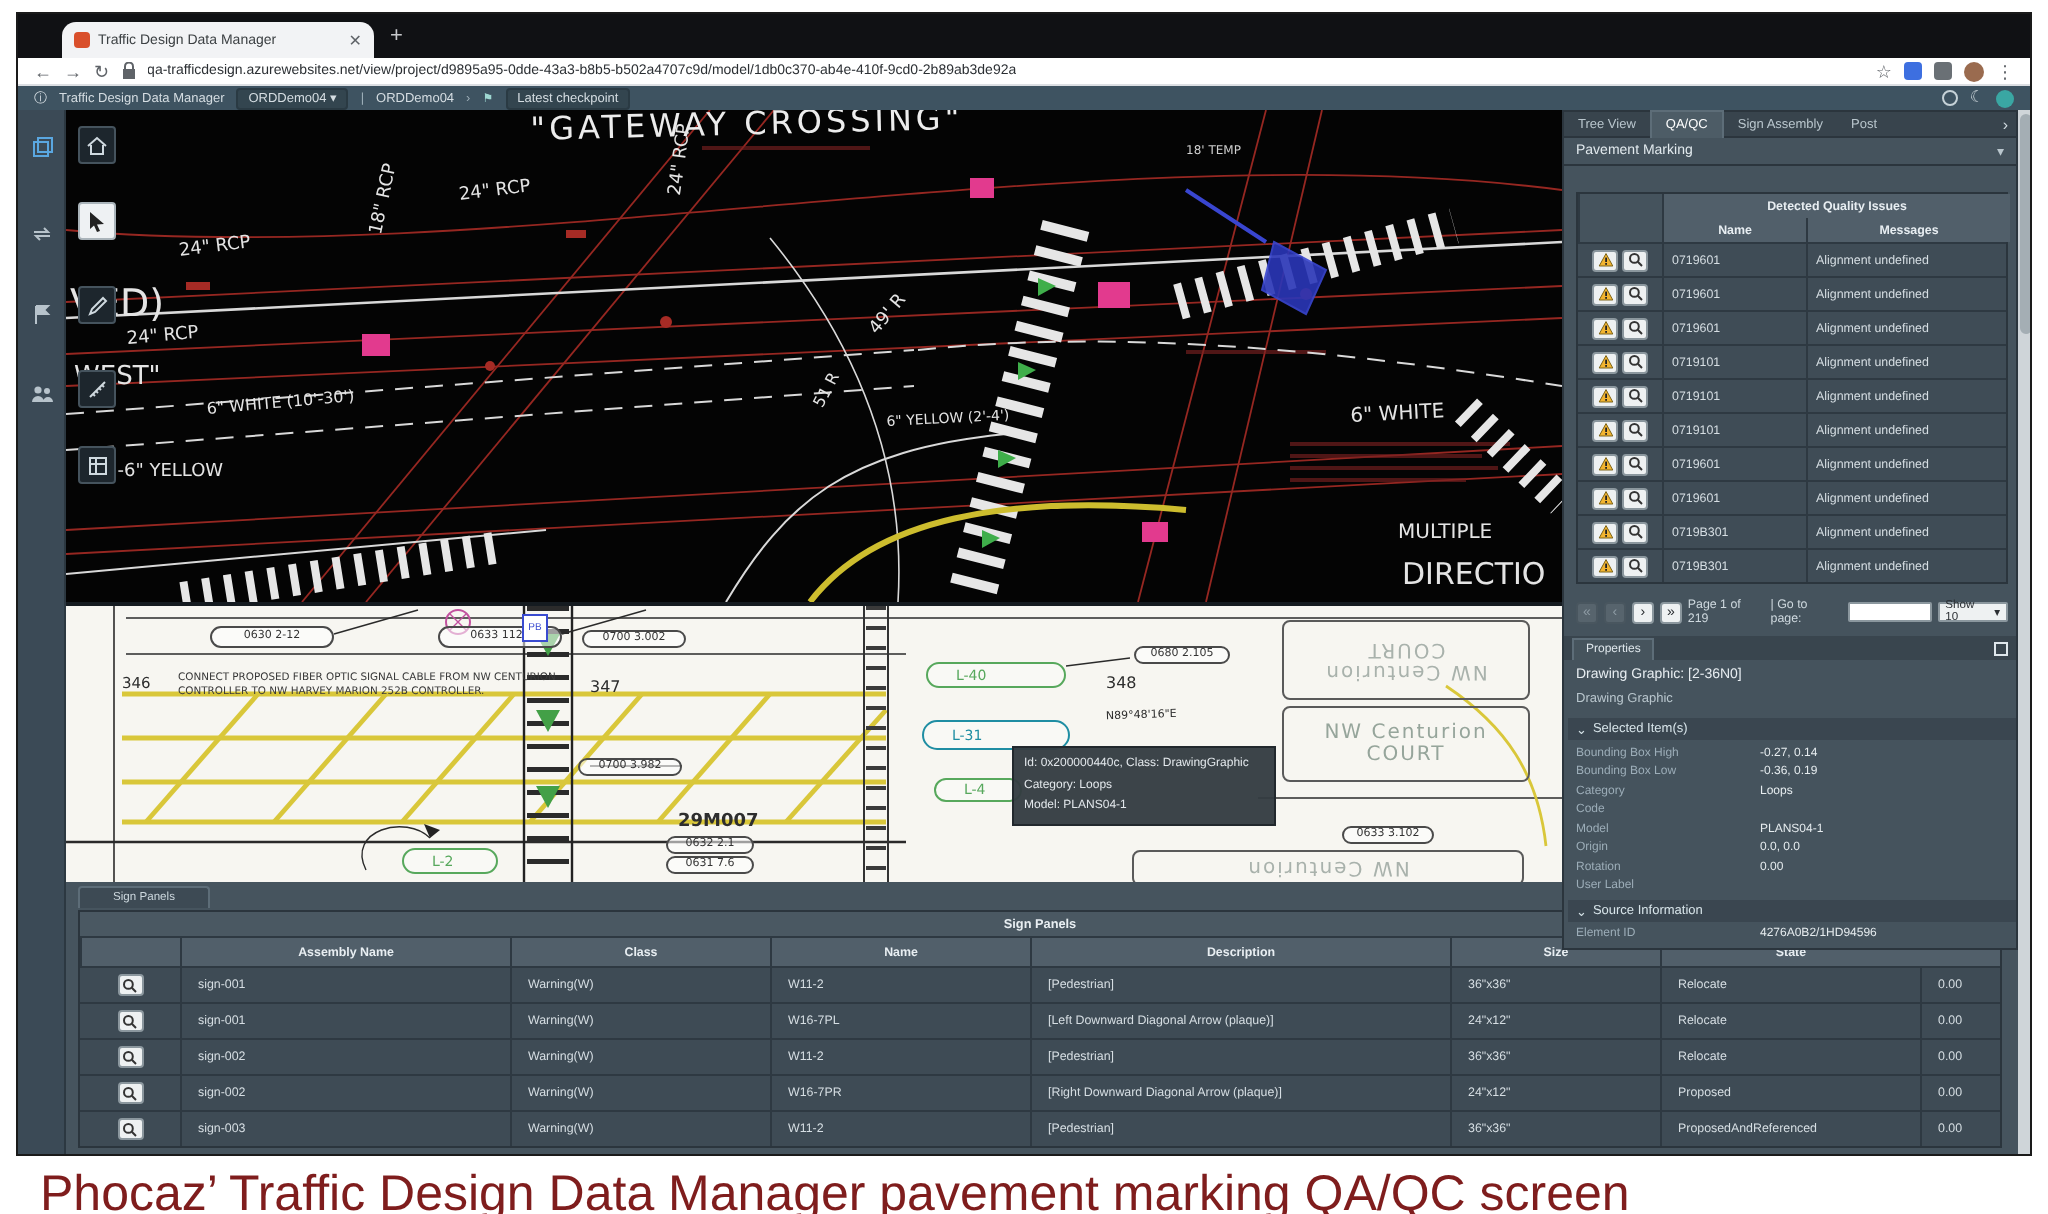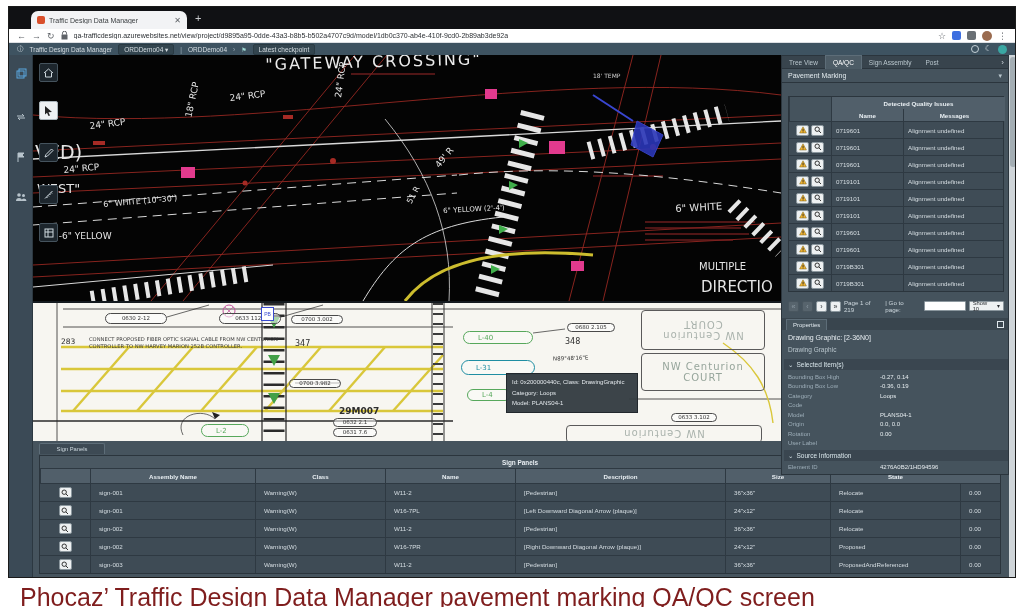--- a/index.html
+++ b/index.html
@@ -67,21 +67,21 @@
   .oval{position:absolute;border:1px solid #4a4a4a;border-radius:8px;font-size:5.5px;color:#333;text-align:center;background:rgba(255,255,255,.55);z-index:3;font-family:"DejaVu Sans",sans-serif}
   #p-oval1{left:72px;top:10px;width:62px;height:11px;line-height:9px}
   #p-oval2{left:186px;top:10px;width:62px;height:11px;line-height:9px}
   #p-note-no{left:28px;top:34px;font-size:7.5px}
   #p-note1{left:56px;top:33px;font-size:5.2px;color:#3a3a3a}
   #p-note2{left:56px;top:40px;font-size:5.2px;color:#3a3a3a}
   #p-pb{left:228px;top:4px;width:13px;height:14px;border:1px solid #3a4bd0;color:#3a4bd0;font-size:5px;text-align:center;line-height:13px;z-index:3;position:absolute;background:#fff}
   #p-oval3{left:258px;top:12px;width:52px;height:9px;line-height:7px}
   #p-oval4{left:256px;top:76px;width:52px;height:9px;line-height:7px}
   #p-347{left:262px;top:36px;font-size:8px}
-  #p-348{left:532px;top:34px;font-size:8px}
+  #p-348{left:520px;top:34px;font-size:8px}
   #p-oval5{left:534px;top:20px;width:48px;height:9px;line-height:7px}
   #p-bearing{left:520px;top:52px;font-size:5.5px;transform:rotate(-2deg)}
   .loop{position:absolute;border:1.2px solid #57a85c;border-radius:8px;color:#57a85c;font-size:7px;font-family:"DejaVu Sans",sans-serif;padding-left:14px;display:flex;align-items:center;z-index:3;background:rgba(255,255,255,.3)}
   #p-l20{left:430px;top:28px;width:70px;height:13px}
   #p-l21{left:428px;top:57px;width:74px;height:15px;border-color:#1f8ea3;color:#1f8ea3;border-width:1.6px}
   #p-l5{left:434px;top:86px;width:44px;height:12px}
   #p-l1{left:168px;top:121px;width:48px;height:13px}
   #p-29m{left:306px;top:103px;font-size:9px;font-weight:600}
   #p-oval6{left:300px;top:115px;width:44px;height:9px;line-height:7px}
   #p-oval7{left:300px;top:125px;width:44px;height:9px;line-height:7px}
@@ -377,21 +377,21 @@
         </g>
         <path d="M182 116 l-3 -7 8 3z" fill="#222"></path>
         <circle cx="196" cy="8" r="6" stroke="#c2519f" fill="none"></circle>
         <path d="M192 4 200 12 M192 12 200 4" stroke="#c2519f" stroke-width="0.7"></path>
         <path d="M690 40 C 720 60 736 84 740 120" stroke="#d9c73a" stroke-width="1.4" fill="none"></path>
       </svg>
 
       
       <span class="oval" id="p-oval1">0630  2-12</span>
       <span class="oval" id="p-oval2">0633  1121</span>
-      <span class="planlbl" id="p-note-no">283</span>
+      <span class="planlbl" id="p-note-no">346</span>
       <span class="planlbl" id="p-note1">CONNECT PROPOSED FIBER OPTIC SIGNAL CABLE FROM NW CENTURION</span>
       <span class="planlbl" id="p-note2">CONTROLLER TO NW HARVEY MARION 252B CONTROLLER.</span>
       <span id="p-pb">PB</span>
       <span class="oval" id="p-oval3">0700 3.002</span>
       <span class="oval" id="p-oval4">0700 3.982</span>
       <span class="planlbl" id="p-347">347</span>
       <span class="planlbl" id="p-348">348</span>
       <span class="oval" id="p-oval5">0680 2.105</span>
       <span class="planlbl" id="p-bearing">N89°48'16"E</span>
       <div class="loop" id="p-l20">

